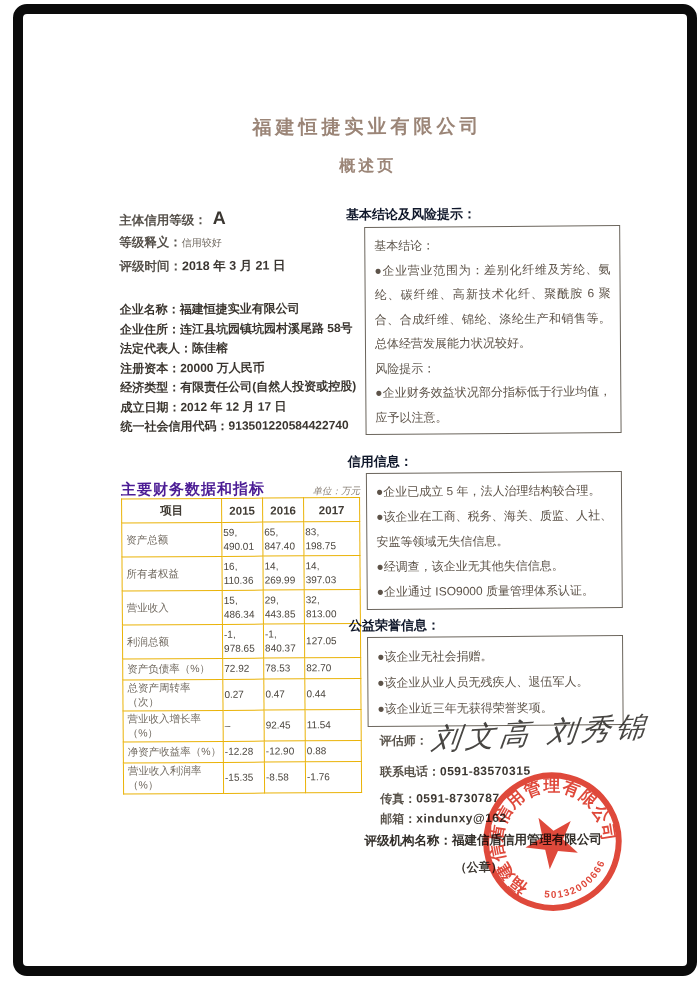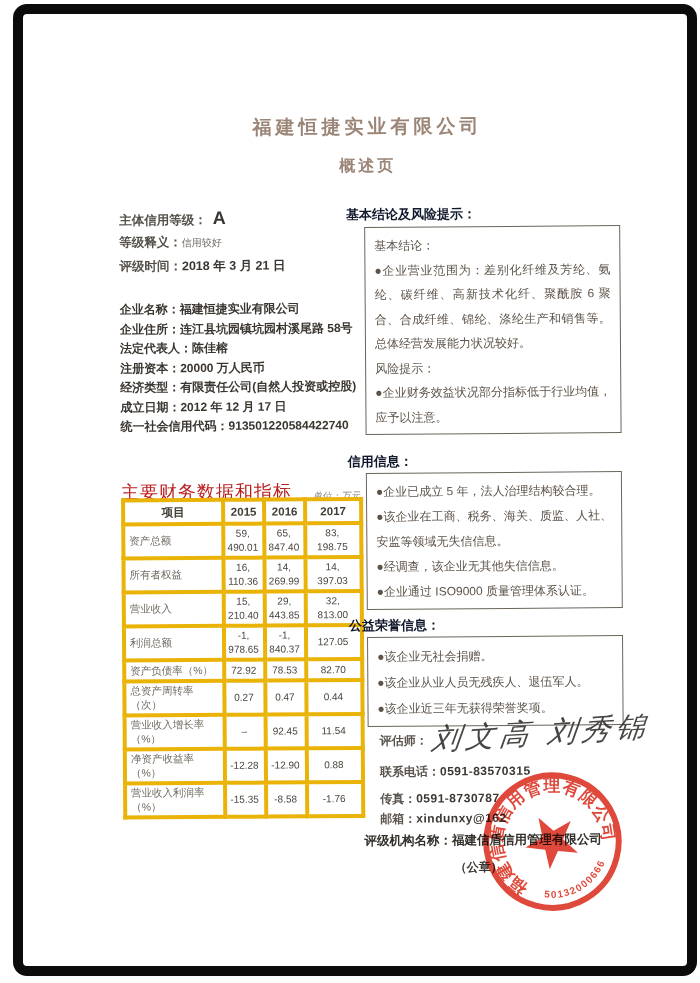--- a/index.html
+++ b/index.html
@@ -30,28 +30,28 @@
   .r-label { color:#55504a; font-weight:700; }
   .r-grade { font-size:18px; font-weight:700; color:#3a3631; margin-left:6px; }
   .r-val-soft { color:#6e675e; font-size:10px;text-align:center; }
   .r-val-strong { color:#3a3530; font-weight:700; }
 
   .company-block { position:absolute; left:121px; top:299px; width:252px;
     font-size:12px; font-weight:700; color:#3a352f; line-height:19.5px; }
 
   .fin-header { position:absolute; left:121px; top:479px; width:239px;
     display:flex; justify-content:space-between; align-items:flex-end; }
-  .fin-title { font-size:18px; font-weight:400; color:#b91c1c; letter-spacing:1px; }
+  .fin-title { font-size:15px; font-weight:700; color:#4c1d95; letter-spacing:1px; }
   .fin-unit { font-size:9.5px; color:#8a8178;font-style:italic; }
 
   table.fin-table { position:absolute; left:121px; top:497px; border-collapse:collapse; }
-  .fin-table th, .fin-table td { border:4px solid #eab308; }
+  .fin-table th, .fin-table td { border:1px solid #eab308; }
   .fin-table th { height:24px; font-size:11.5px; font-weight:700; color:#413c35; }
   .fin-table td.item { width:98px; font-size:10.5px; color:#716a60; padding-left:4px; text-align:left; }
-  .fin-table td.num  { font-size:10px; color:#4a453e; text-align:center; padding-right:3px;
+  .fin-table td.num  { font-size:10px; color:#4a453e; text-align:left; padding-right:3px;
     white-space:pre-line; line-height:14px; }
   .fin-table tr.tall td { height:34px; }
   .fin-table tr.short td { height:21px; }
   .fin-table col.c1 { width:100px; } .fin-table col.c2 { width:41px; }
   .fin-table col.c3 { width:41px; } .fin-table col.c4 { width:56px; }
 
   
   .sec-heading { position:absolute; left:348px; font-size:13px; font-weight:700; color:#0f172a; }
   .sec-box { position:absolute; left:366px; width:256px; border:1px solid #6b655c;
     font-size:12px; color:#5d5349; padding:6px 9px 4px; }
@@ -144,21 +144,21 @@
           <td class="num">16,
 110.36</td>
           <td class="num">14,
 269.99</td>
           <td class="num">14,
 397.03</td>
         </tr>
     <tr class="tall">
           <td class="item">营业收入</td>
           <td class="num">15,
-210.40</td>
+486.34</td>
           <td class="num">29,
 443.85</td>
           <td class="num">32,
 813.00</td>
         </tr>
     <tr class="tall">
           <td class="item">利润总额</td>
           <td class="num">-1,
 978.65</td>
           <td class="num">-1,

